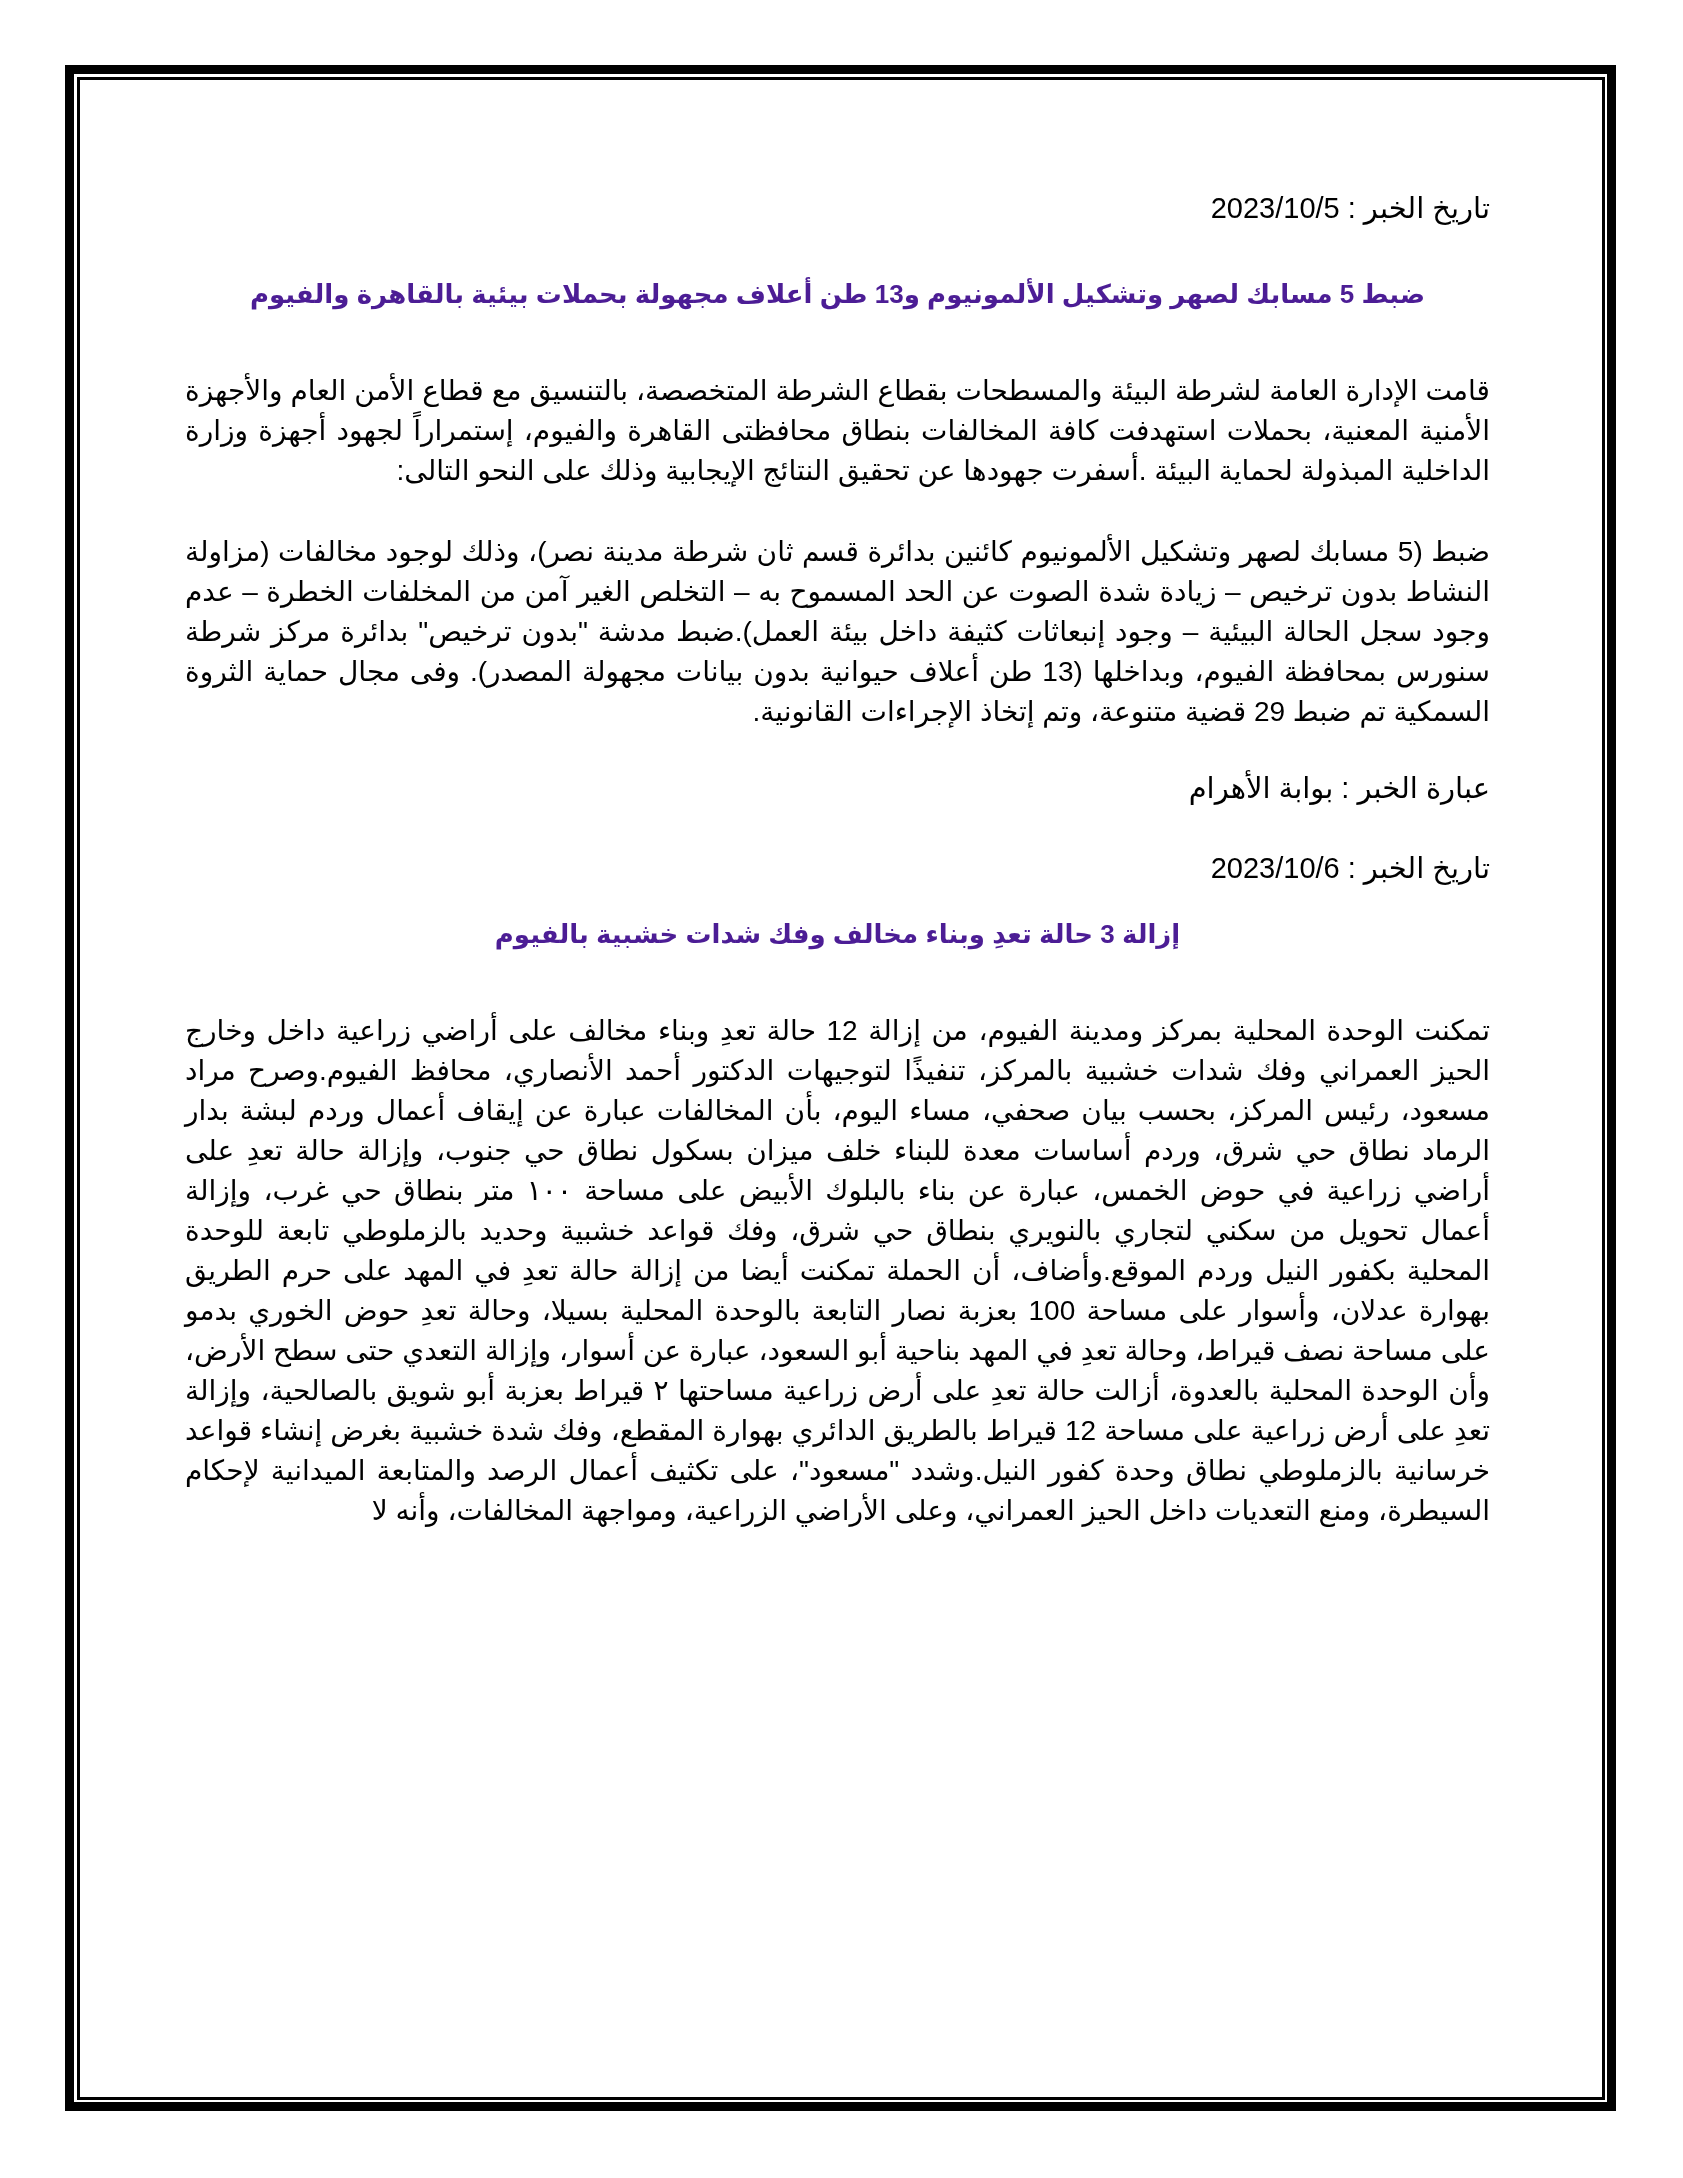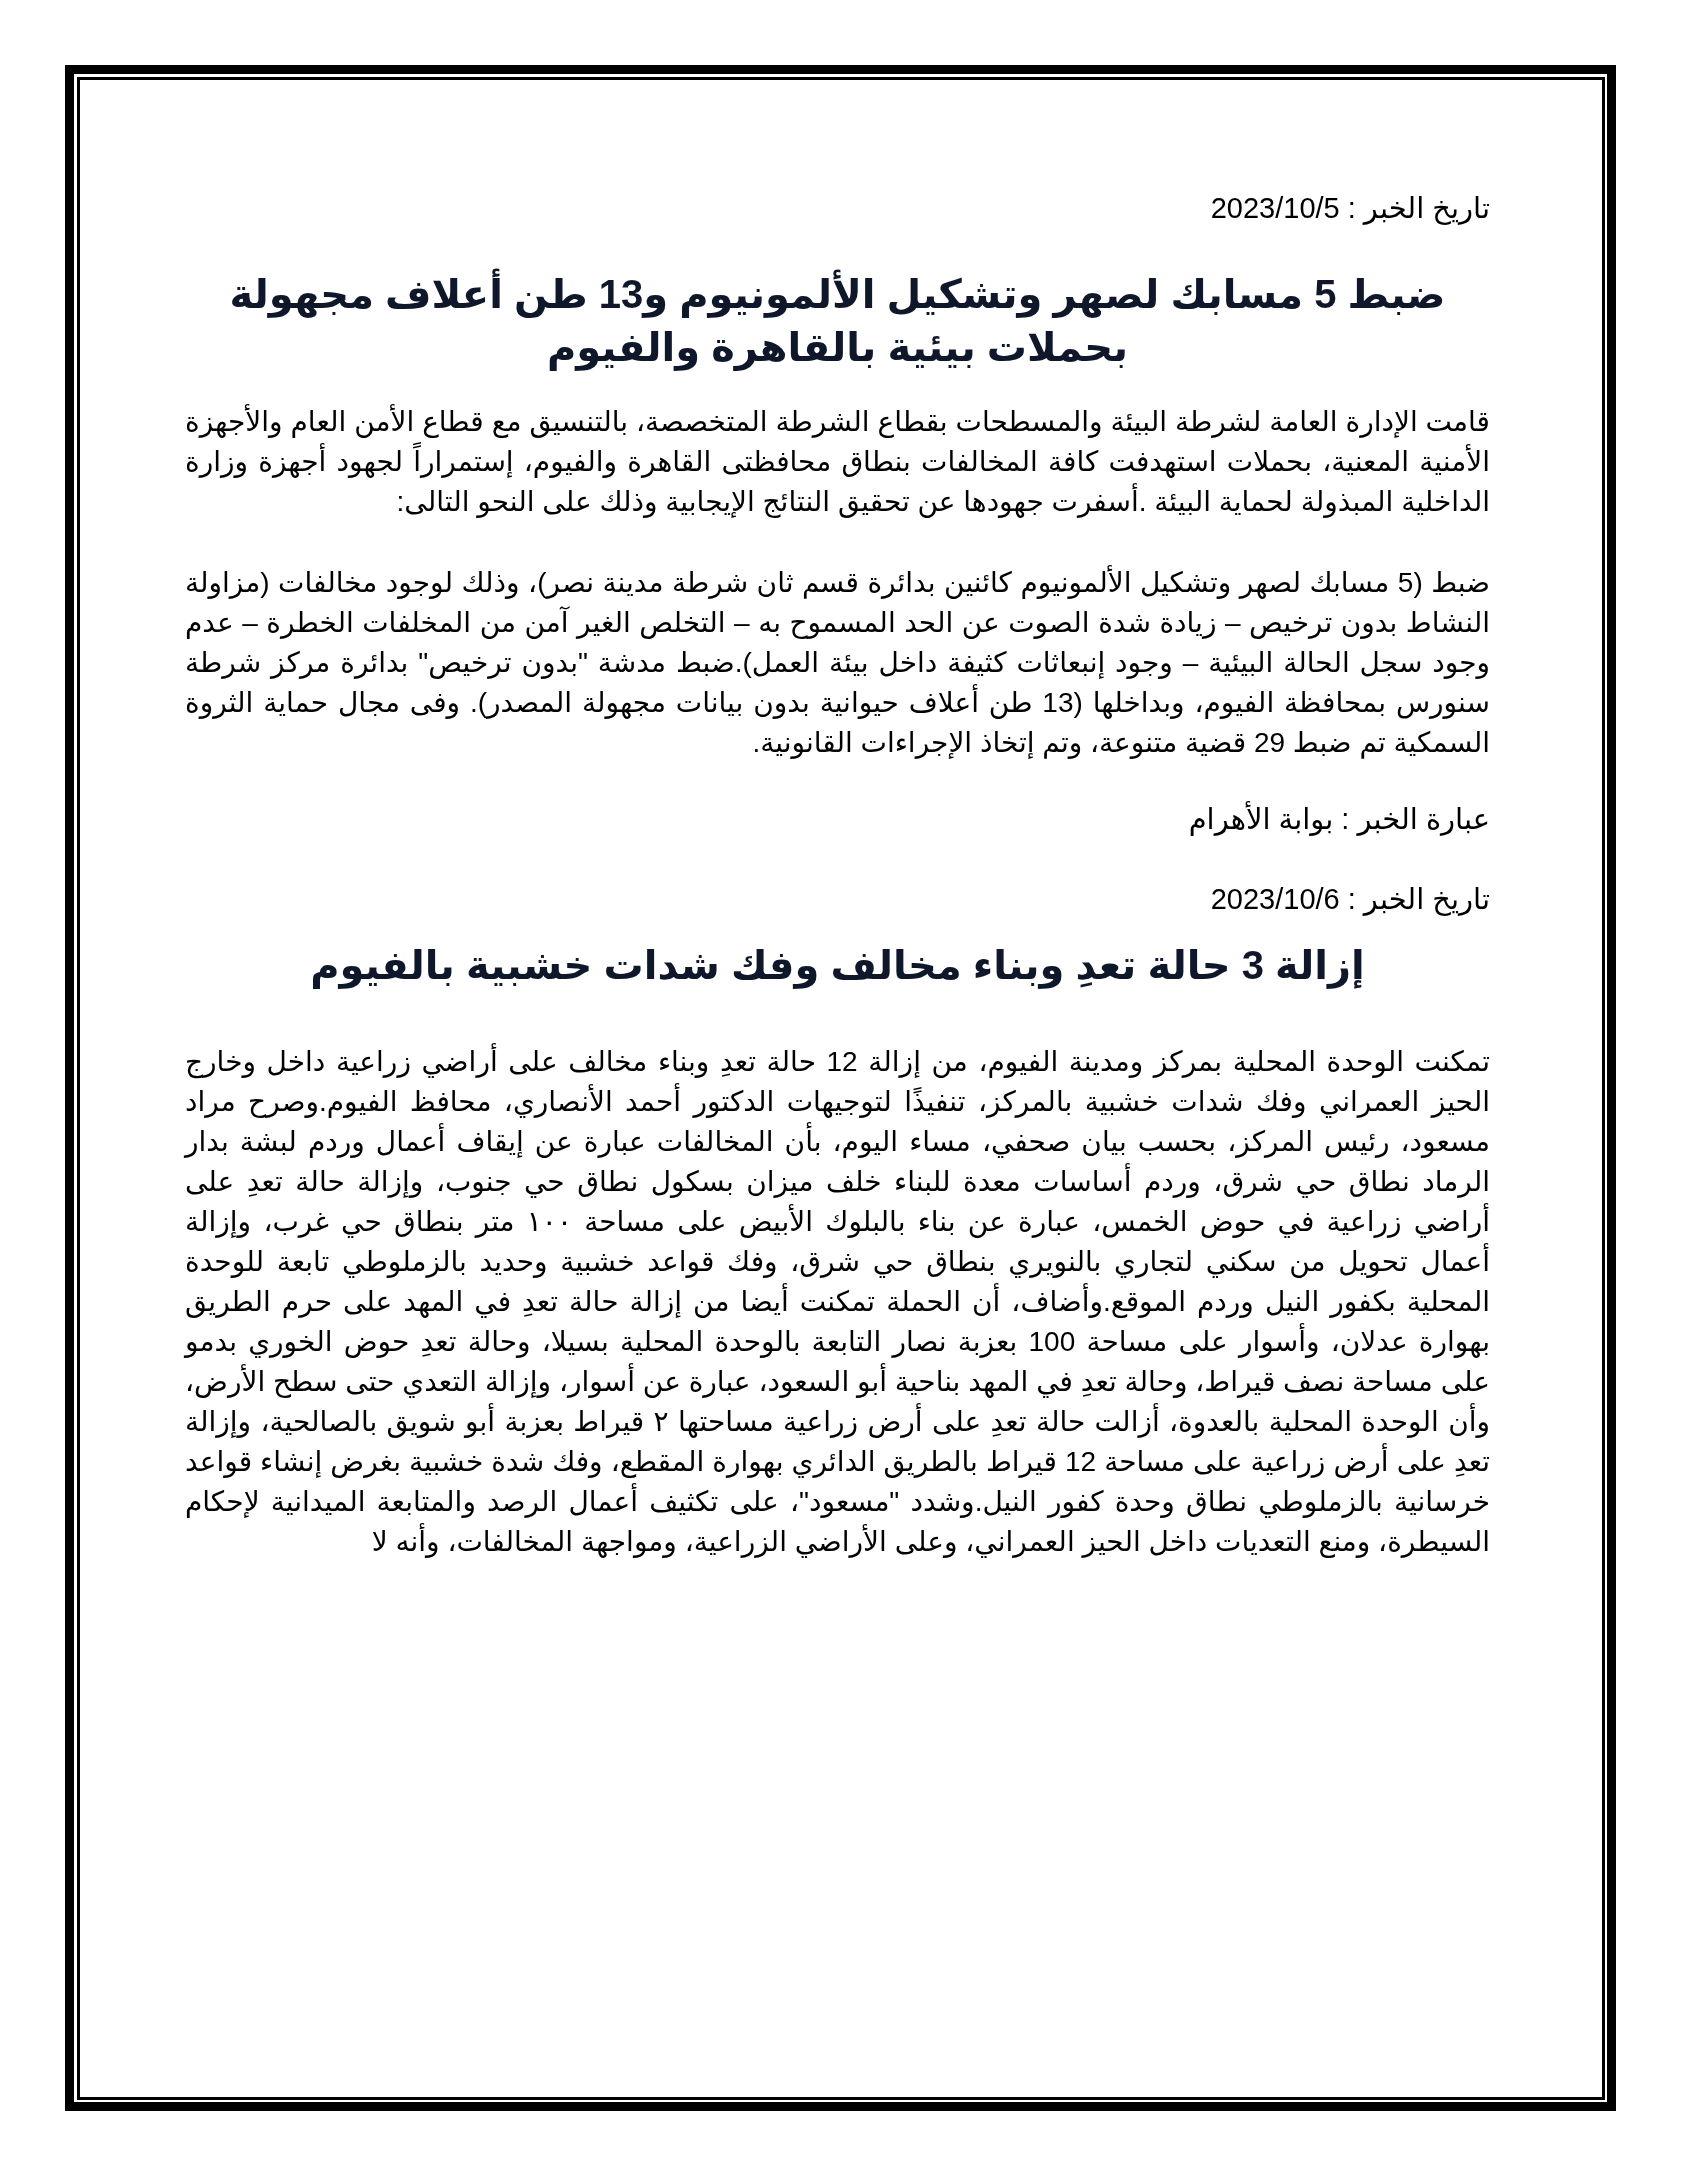--- a/index.html
+++ b/index.html
@@ -14,40 +14,40 @@
   }
   .page {
     position:absolute; left:185px; top:188px; width:1305px;
     direction:rtl; text-align:justify;
     font-family:"Liberation Sans", "DejaVu Sans", sans-serif;
     color:#000;
   }
   .meta { font-size:29px; line-height:40px; margin:0; text-align:right; }
   .headline {
     font-family:"Liberation Sans", "DejaVu Sans", sans-serif;
-    font-weight:bold; color:#0f172a; font-size:40px; line-height:53px;
+    font-weight:bold; color:#4c1d95; font-size:26px; line-height:53px;
     text-align:center; margin:0;
   }
   .body-text {
     font-size:28px; line-height:40px; margin:0; text-align:justify;
     text-align-last:right;
   }
 </style>
 </head>
 <body>
 
 <div class="frame-outer"></div>
 <div class="frame-inner"></div>
 
 <div class="page">
 
   <section>
     <p class="meta">تاريخ الخبر : 2023/10/5</p>
     <h1 class="headline" style="margin-top:40px;">ضبط 5 مسابك لصهر وتشكيل الألمونيوم و13 طن أعلاف مجهولة بحملات بيئية بالقاهرة والفيوم</h1>
-    <p class="body-text" style="margin-top:28px;">قامت الإدارة العامة لشرطة البيئة والمسطحات بقطاع الشرطة المتخصصة، بالتنسيق مع قطاع الأمن العام والأجهزة الأمنية المعنية، بحملات استهدفت كافة المخالفات بنطاق محافظتى القاهرة والفيوم، إستمراراً لجهود أجهزة وزارة الداخلية المبذولة لحماية البيئة .أسفرت جهودها عن تحقيق النتائج الإيجابية وذلك على النحو التالى:</p>
+    <p class="body-text" style="margin-top:50px;">قامت الإدارة العامة لشرطة البيئة والمسطحات بقطاع الشرطة المتخصصة، بالتنسيق مع قطاع الأمن العام والأجهزة الأمنية المعنية، بحملات استهدفت كافة المخالفات بنطاق محافظتى القاهرة والفيوم، إستمراراً لجهود أجهزة وزارة الداخلية المبذولة لحماية البيئة .أسفرت جهودها عن تحقيق النتائج الإيجابية وذلك على النحو التالى:</p>
     <p class="body-text" style="margin-top:41px;">ضبط (5 مسابك لصهر وتشكيل الألمونيوم كائنين بدائرة قسم ثان شرطة مدينة نصر)، وذلك لوجود مخالفات (مزاولة النشاط بدون ترخيص – زيادة شدة الصوت عن الحد المسموح به – التخلص الغير آمن من المخلفات الخطرة – عدم وجود سجل الحالة البيئية – وجود إنبعاثات كثيفة داخل بيئة العمل).ضبط مدشة "بدون ترخيص" بدائرة مركز شرطة سنورس بمحافظة الفيوم، وبداخلها (13 طن أعلاف حيوانية بدون بيانات مجهولة المصدر). وفى مجال حماية الثروة السمكية تم ضبط 29 قضية متنوعة، وتم إتخاذ الإجراءات القانونية.</p>
     <p class="meta" style="margin-top:36px;">عبارة الخبر : بوابة الأهرام</p>
   </section>
 
   <section>
     <p class="meta" style="margin-top:40px;">تاريخ الخبر : 2023/10/6</p>
     <h1 class="headline" style="margin-top:20px;">إزالة 3 حالة تعدِ وبناء مخالف وفك شدات خشبية بالفيوم</h1>
     <p class="body-text" style="margin-top:50px;">تمكنت الوحدة المحلية بمركز ومدينة الفيوم، من إزالة 12 حالة تعدِ وبناء مخالف على أراضي زراعية داخل وخارج الحيز العمراني وفك شدات خشبية بالمركز، تنفيذًا لتوجيهات الدكتور أحمد الأنصاري، محافظ الفيوم.وصرح مراد مسعود، رئيس المركز، بحسب بيان صحفي، مساء اليوم، بأن المخالفات عبارة عن إيقاف أعمال وردم لبشة بدار الرماد نطاق حي شرق، وردم أساسات معدة للبناء خلف ميزان بسكول نطاق حي جنوب، وإزالة حالة تعدِ على أراضي زراعية في حوض الخمس، عبارة عن بناء بالبلوك الأبيض على مساحة ١٠٠ متر بنطاق حي غرب، وإزالة أعمال تحويل من سكني لتجاري بالنويري بنطاق حي شرق، وفك قواعد خشبية وحديد بالزملوطي تابعة للوحدة المحلية بكفور النيل وردم الموقع.وأضاف، أن الحملة تمكنت أيضا من إزالة حالة تعدِ في المهد على حرم الطريق بهوارة عدلان، وأسوار على مساحة 100 بعزبة نصار التابعة بالوحدة المحلية بسيلا، وحالة تعدِ حوض الخوري بدمو على مساحة نصف قيراط، وحالة تعدِ في المهد بناحية أبو السعود، عبارة عن أسوار، وإزالة التعدي حتى سطح الأرض، وأن الوحدة المحلية بالعدوة، أزالت حالة تعدِ على أرض زراعية مساحتها ٢ قيراط بعزبة أبو شويق بالصالحية، وإزالة تعدِ على أرض زراعية على مساحة 12 قيراط بالطريق الدائري بهوارة المقطع، وفك شدة خشبية بغرض إنشاء قواعد خرسانية بالزملوطي نطاق وحدة كفور النيل.وشدد "مسعود"، على تكثيف أعمال الرصد والمتابعة الميدانية لإحكام السيطرة، ومنع التعديات داخل الحيز العمراني، وعلى الأراضي الزراعية، ومواجهة المخالفات، وأنه لا</p>
   </section>
 

